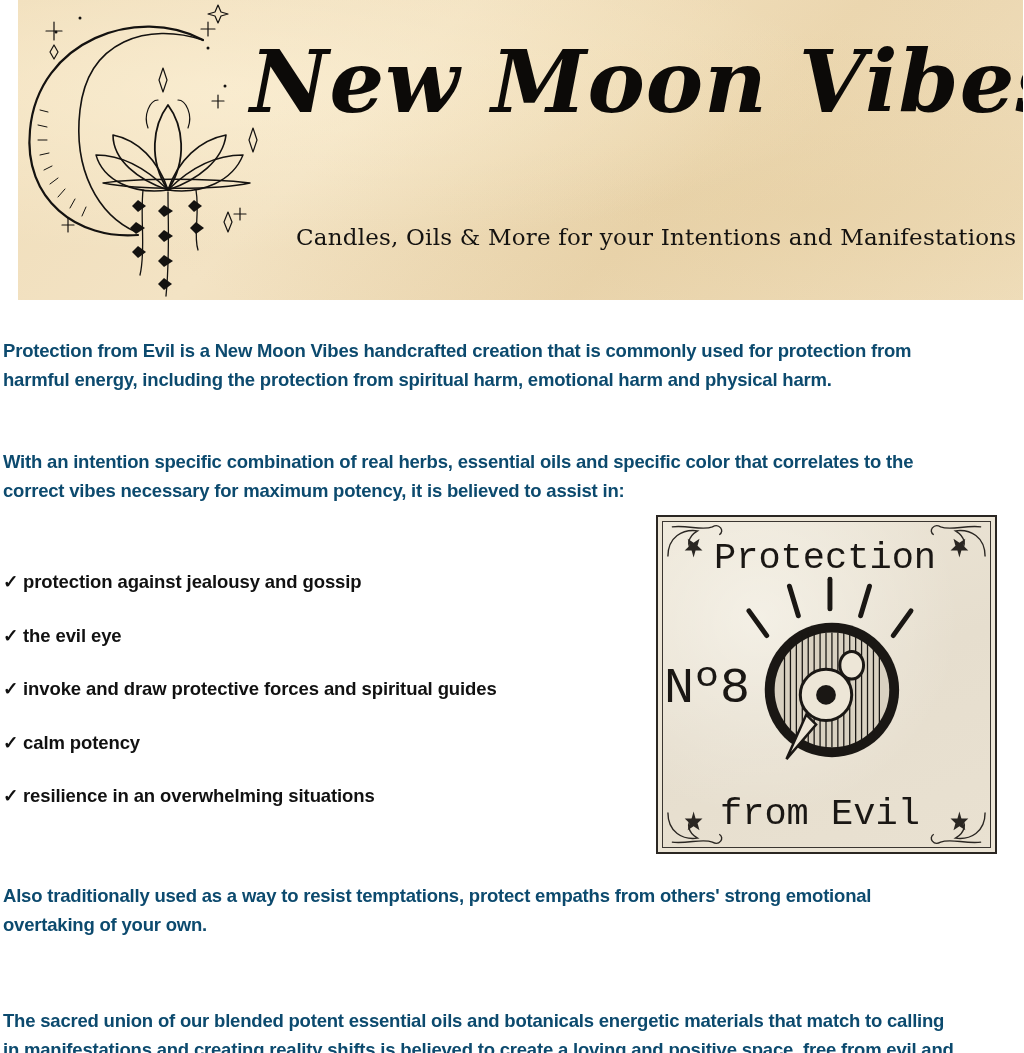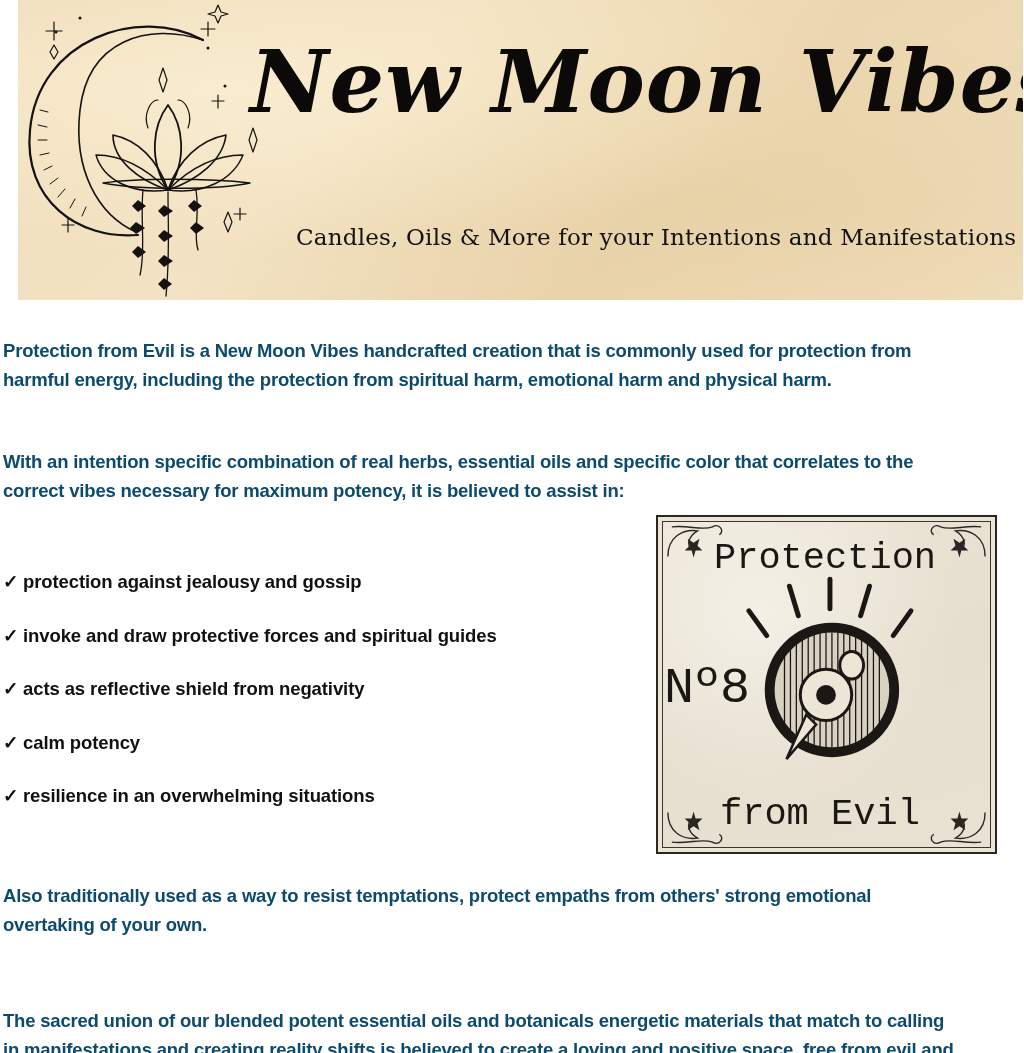--- a/index.html
+++ b/index.html
@@ -118,22 +118,22 @@
   </svg>
   <div class="banner-title">New Moon Vibes</div>
   <div class="banner-tagline">Candles, Oils &amp; More for your Intentions and Manifestations</div>
 </div>
 
 <p class="copy p1">Protection from Evil is a New Moon Vibes handcrafted creation that is commonly used for protection from harmful energy, including the protection from spiritual harm, emotional harm and physical harm.</p>
 <p class="copy p2">With an intention specific combination of real herbs, essential oils and specific color that correlates to the correct vibes necessary for maximum potency, it is believed to assist in:</p>
 
 <ul class="checklist">
   <li><span class="check">✓</span><span>protection against jealousy and gossip</span></li>
+  <li><span class="check">✓</span><span>the evil eye</span></li>
   <li><span class="check">✓</span><span>invoke and draw protective forces and spiritual guides</span></li>
-  <li><span class="check">✓</span><span>acts as reflective shield from negativity</span></li>
   <li><span class="check">✓</span><span>calm potency</span></li>
   <li><span class="check">✓</span><span>resilience in an overwhelming situations</span></li>
 </ul>
 
 <div class="label-card">
   <svg class="label-svg" viewBox="0 0 341 339" xmlns="http://www.w3.org/2000/svg">
 
     <g fill="none" stroke="#2a2622" stroke-width="1.4">
       <path d="M10 40 C 10 20, 25 12, 40 14 C 30 20, 28 30, 36 34 M14 10 C 30 8, 45 14, 55 10 C 62 6, 68 14, 62 18"></path>
       <path d="M331 40 C 331 20, 316 12, 301 14 C 311 20, 313 30, 305 34 M327 10 C 311 8, 296 14, 286 10 C 279 6, 273 14, 279 18"></path>

